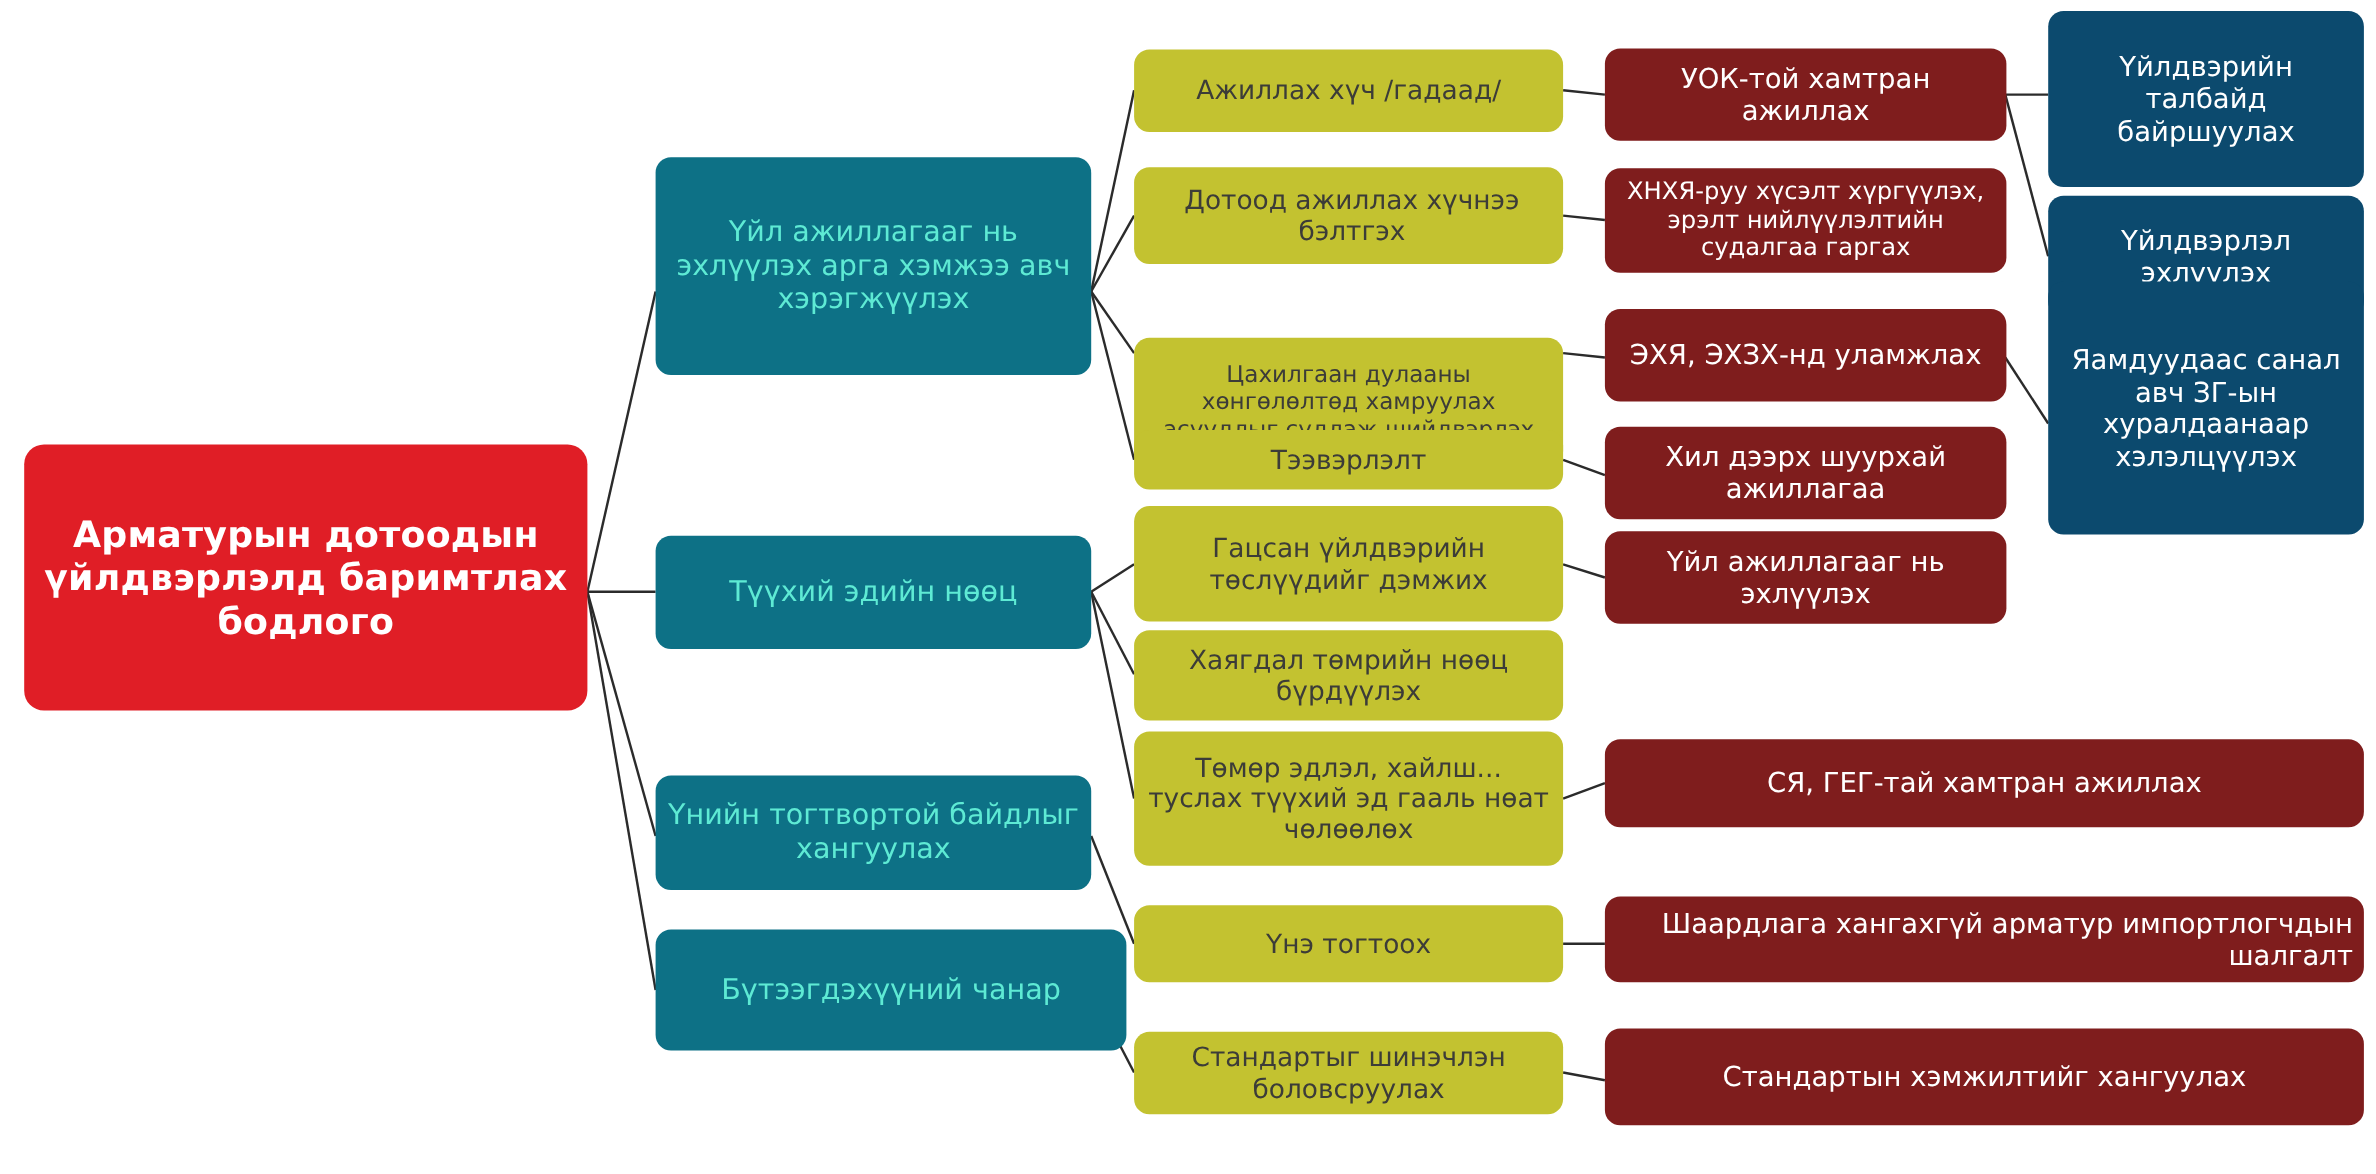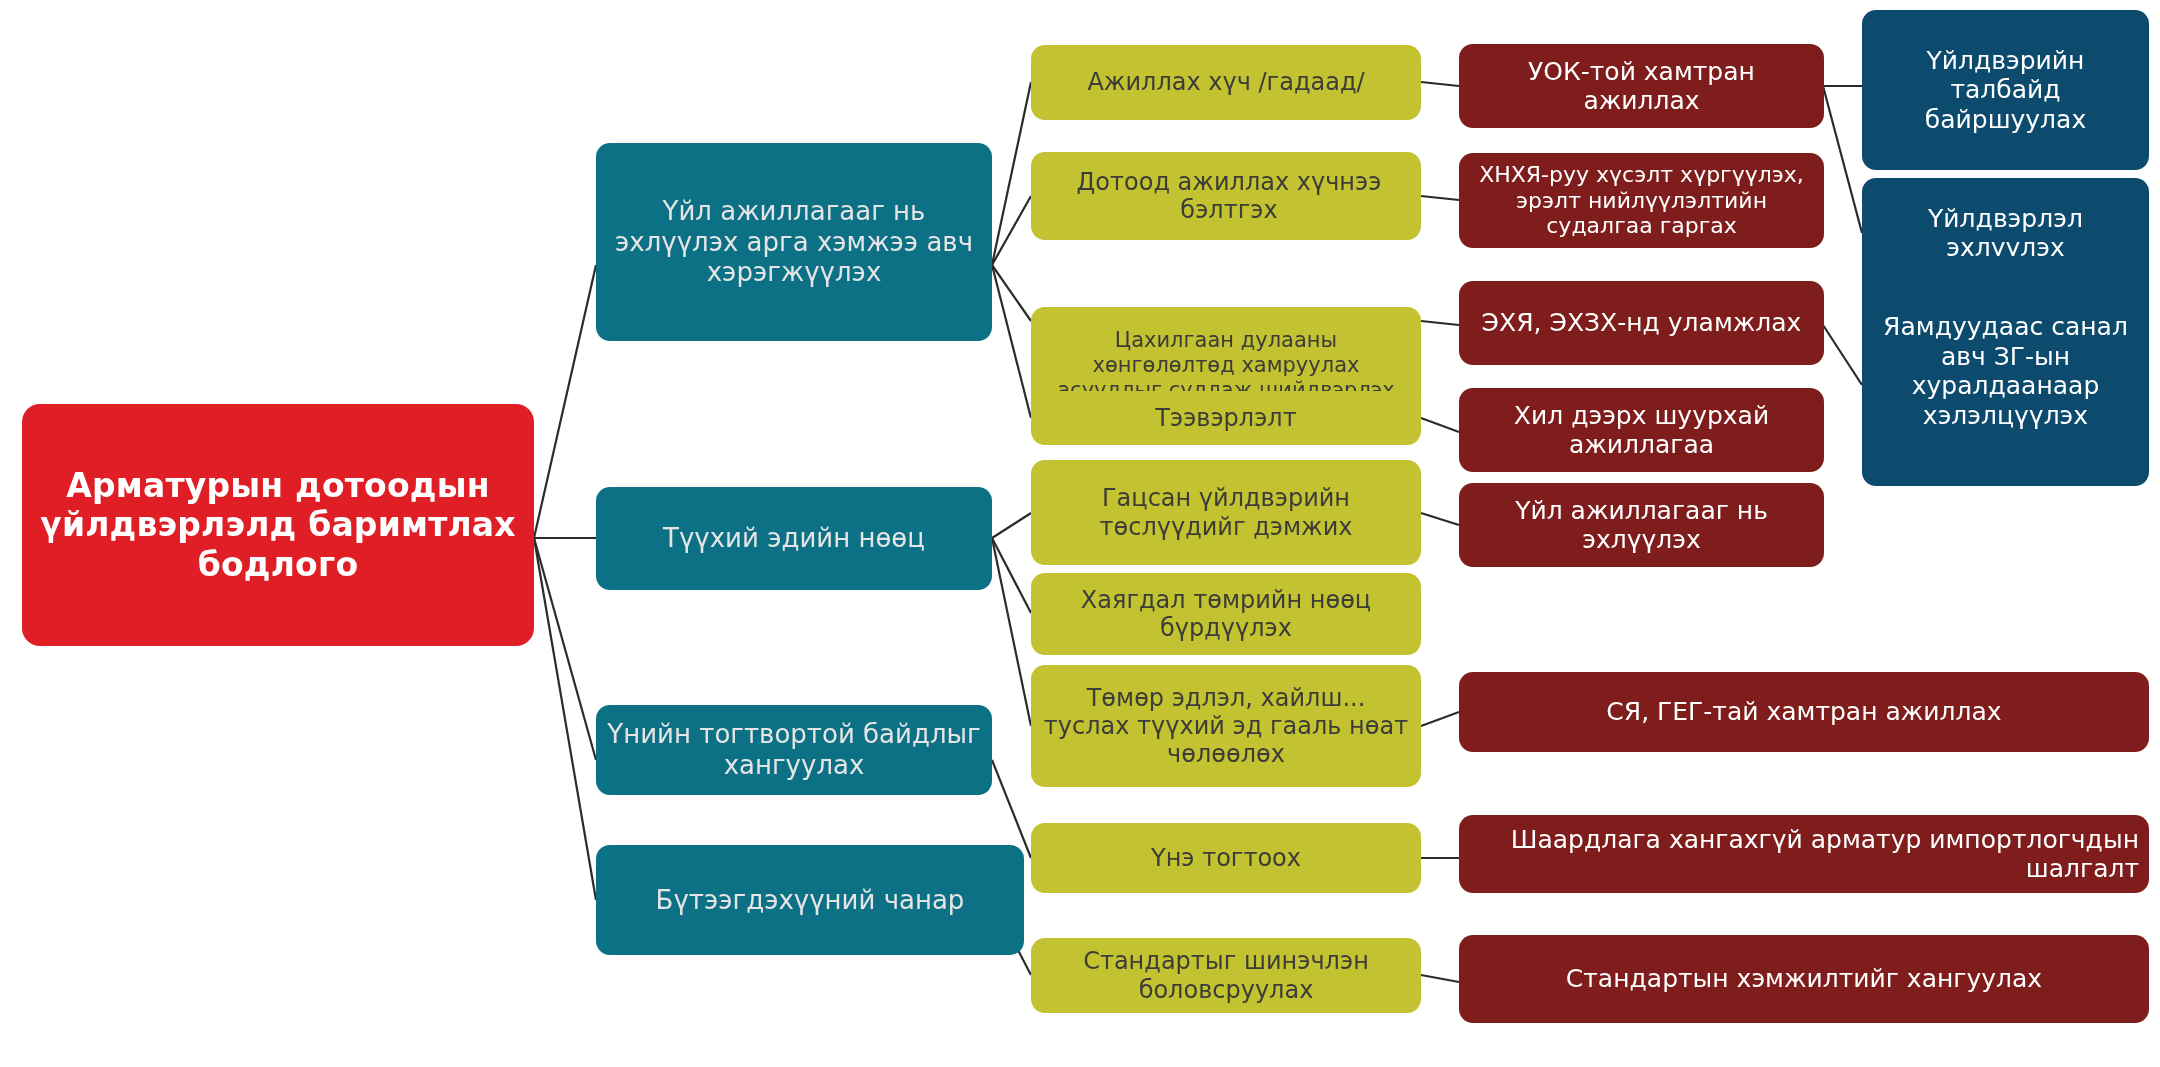--- a/index.html
+++ b/index.html
@@ -19,21 +19,21 @@
   .node span{display:block;width:100%;}
 
   
   .n-root{
     background:#E01E26;color:#ffffff;
     font-weight:bold;font-size:33px;line-height:1.2;
     border-radius:18px;
     letter-spacing:.2px;
   }
   
-  .n-l2{background:#0D7186;color:#e5e5e5;font-size:26px;}
+  .n-l2{background:#0D7186;color:#5eead4;font-size:26px;}
   
   .n-l3{background:#C3C230;color:#3C3C38;font-size:24px;}
   .n-l3.small{font-size:21px;margin-top:44px;}
   
   .n-l4{background:#7f1d1d;color:#ffffff;font-size:25px;}
   .n-l4.small{font-size:22px;}
   
   .n-l5{background:#0c4a6e;color:#ffffff;font-size:25px;}
 </style>
 </head>
@@ -80,21 +80,21 @@
   <div class="node n-root" style="left:22px;top:404px;width:512px;height:242px;">
     <span>Арматурын дотоодын үйлдвэрлэлд баримтлах бодлого</span>
   </div>
 
   <div class="node n-l2" style="left:596px;top:143px;width:396px;height:198px;">
     <span>Үйл ажиллагааг нь эхлүүлэх арга хэмжээ авч хэрэгжүүлэх</span>
   </div>
   <div class="node n-l2" style="left:596px;top:487px;width:396px;height:103px;">
     <span>Түүхий эдийн нөөц</span>
   </div>
-  <div class="node n-l2" style="left:596px;top:705px;width:396px;height:90px;">
+  <div class="node n-l2" style="left:596px;top:705px;width:396px;height:104px;">
     <span>Үнийн тогтвортой байдлыг хангуулах</span>
   </div>
   <div class="node n-l2" style="left:596px;top:845px;width:428px;height:110px;">
     <span>Бүтээгдэхүүний чанар</span>
   </div>
 
   <div class="node n-l3" style="left:1031px;top:45px;width:390px;height:75px;">
     <span>Ажиллах хүч /гадаад/</span>
   </div>
   <div class="node n-l3" style="left:1031px;top:152px;width:390px;height:88px;padding-left:16px;">

